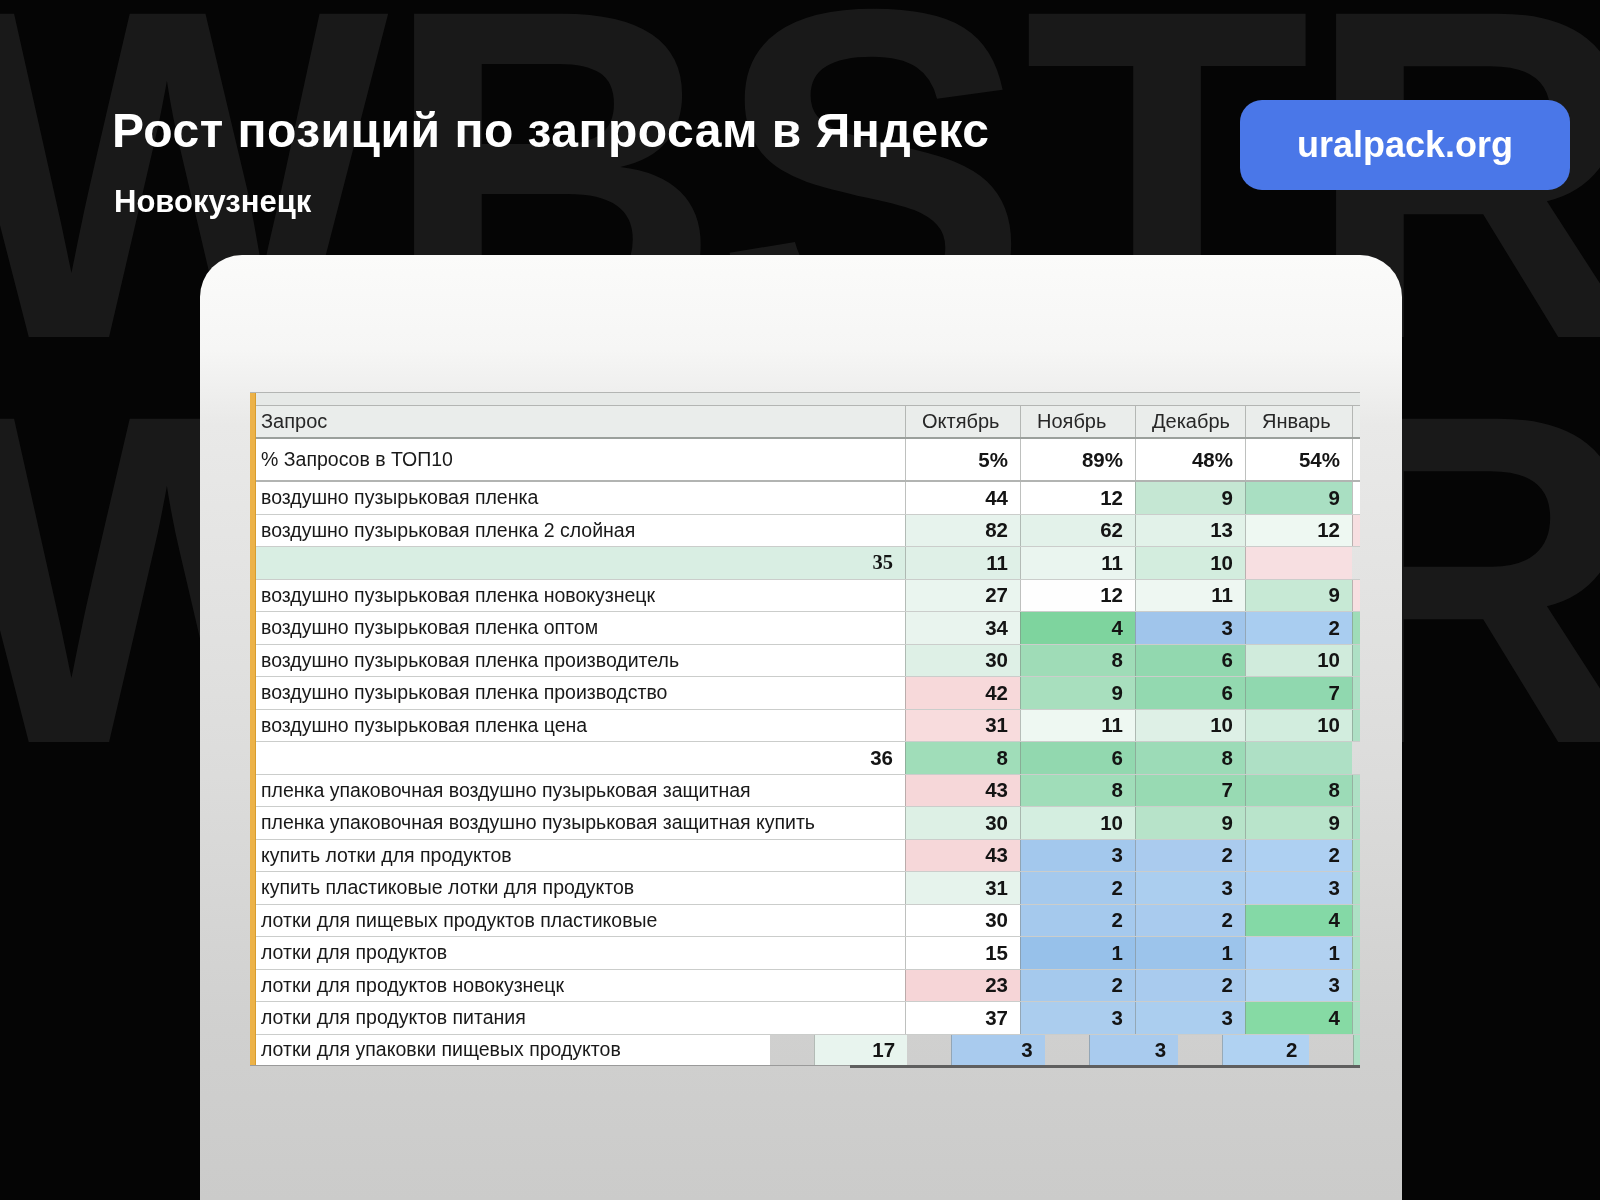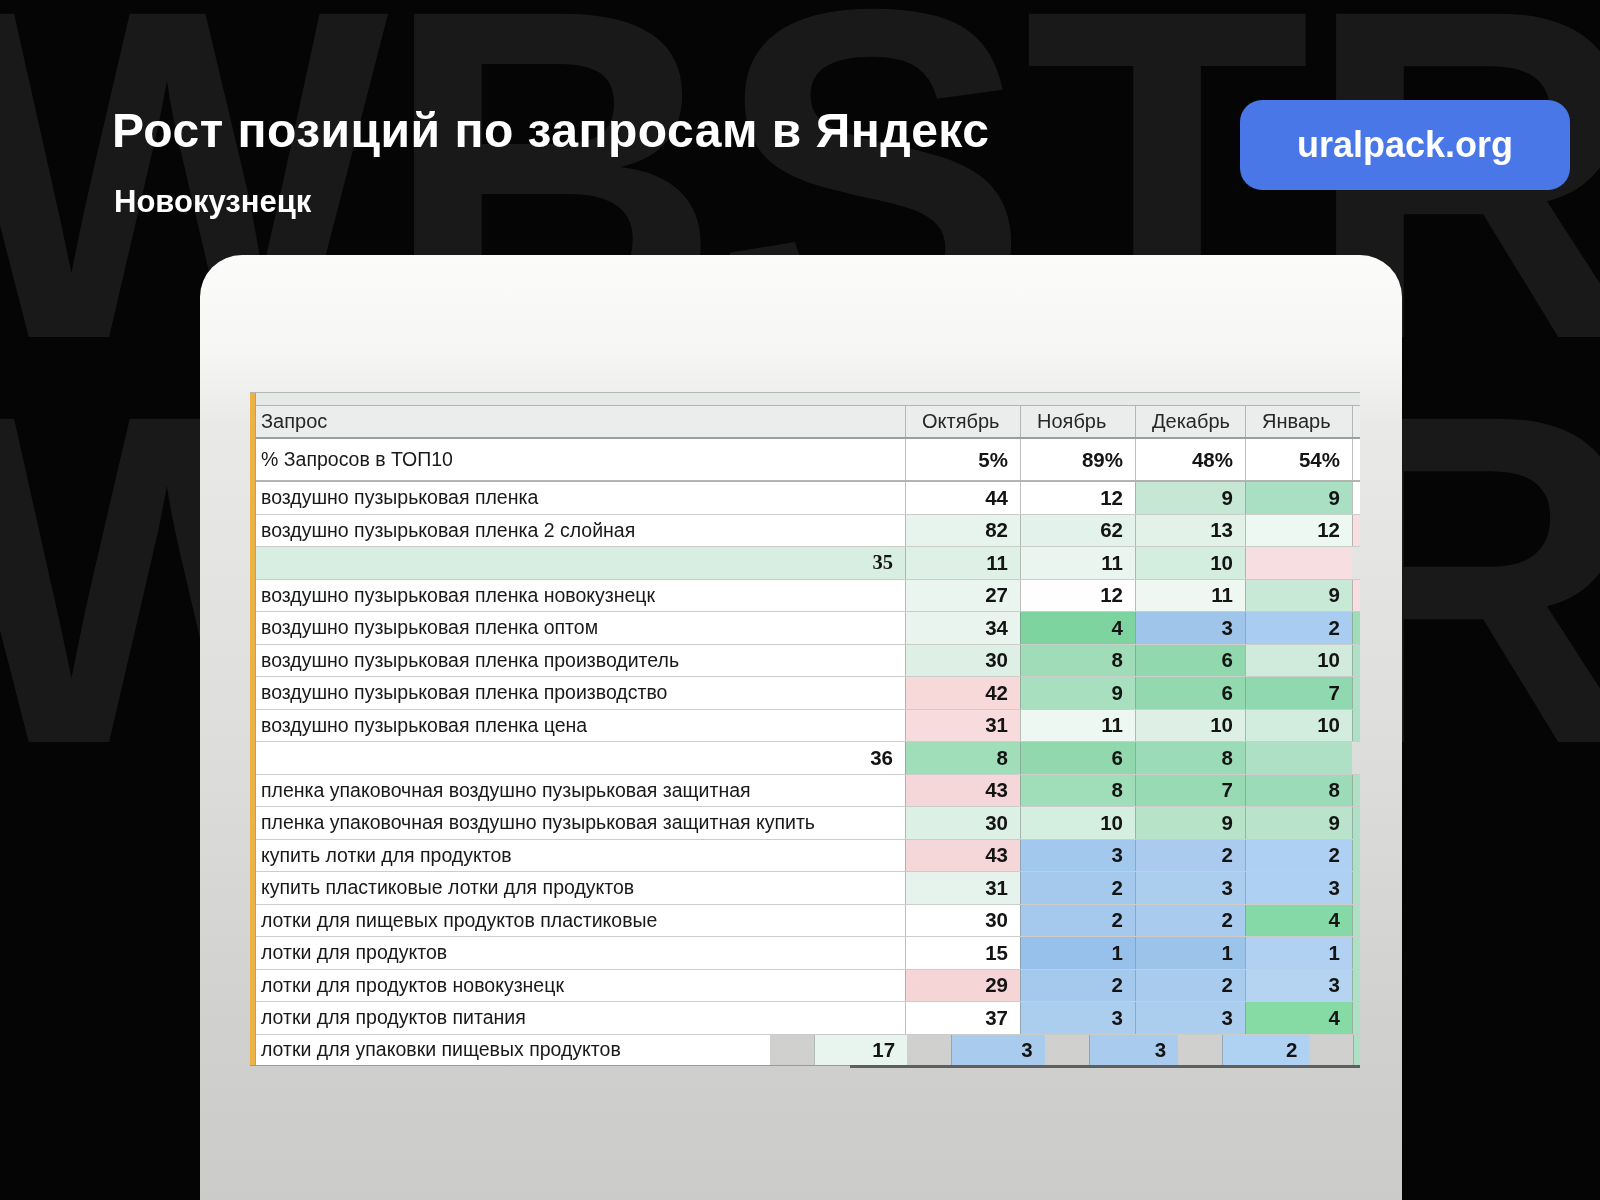--- a/index.html
+++ b/index.html
@@ -222,21 +222,21 @@
           <div class="row data">
             <div class="cell query">лотки для продуктов</div>
             <div class="cell val num" style="background: rgb(255, 255, 255);">15</div>
             <div class="cell val num" style="background: rgb(151, 193, 234);">1</div>
             <div class="cell val num" style="background: rgb(156, 196, 235);">1</div>
             <div class="cell val num" style="background: rgb(176, 209, 242);">1</div>
             <div class="cell sliver" style="background: rgb(174, 224, 197);"></div>
           </div>
           <div class="row data">
             <div class="cell query">лотки для продуктов новокузнецк</div>
-            <div class="cell val num" style="background: rgb(246, 213, 215);">29</div>
+            <div class="cell val num" style="background: rgb(246, 213, 215);">23</div>
             <div class="cell val num" style="background: rgb(165, 201, 237);">2</div>
             <div class="cell val num" style="background: rgb(169, 203, 238);">2</div>
             <div class="cell val num" style="background: rgb(180, 212, 242);">3</div>
             <div class="cell sliver" style="background: rgb(174, 224, 197);"></div>
           </div>
           <div class="row data">
             <div class="cell query">лотки для продуктов питания</div>
             <div class="cell val num" style="background: rgb(255, 255, 255);">37</div>
             <div class="cell val num" style="background: rgb(171, 205, 238);">3</div>
             <div class="cell val num" style="background: rgb(171, 206, 239);">3</div>

